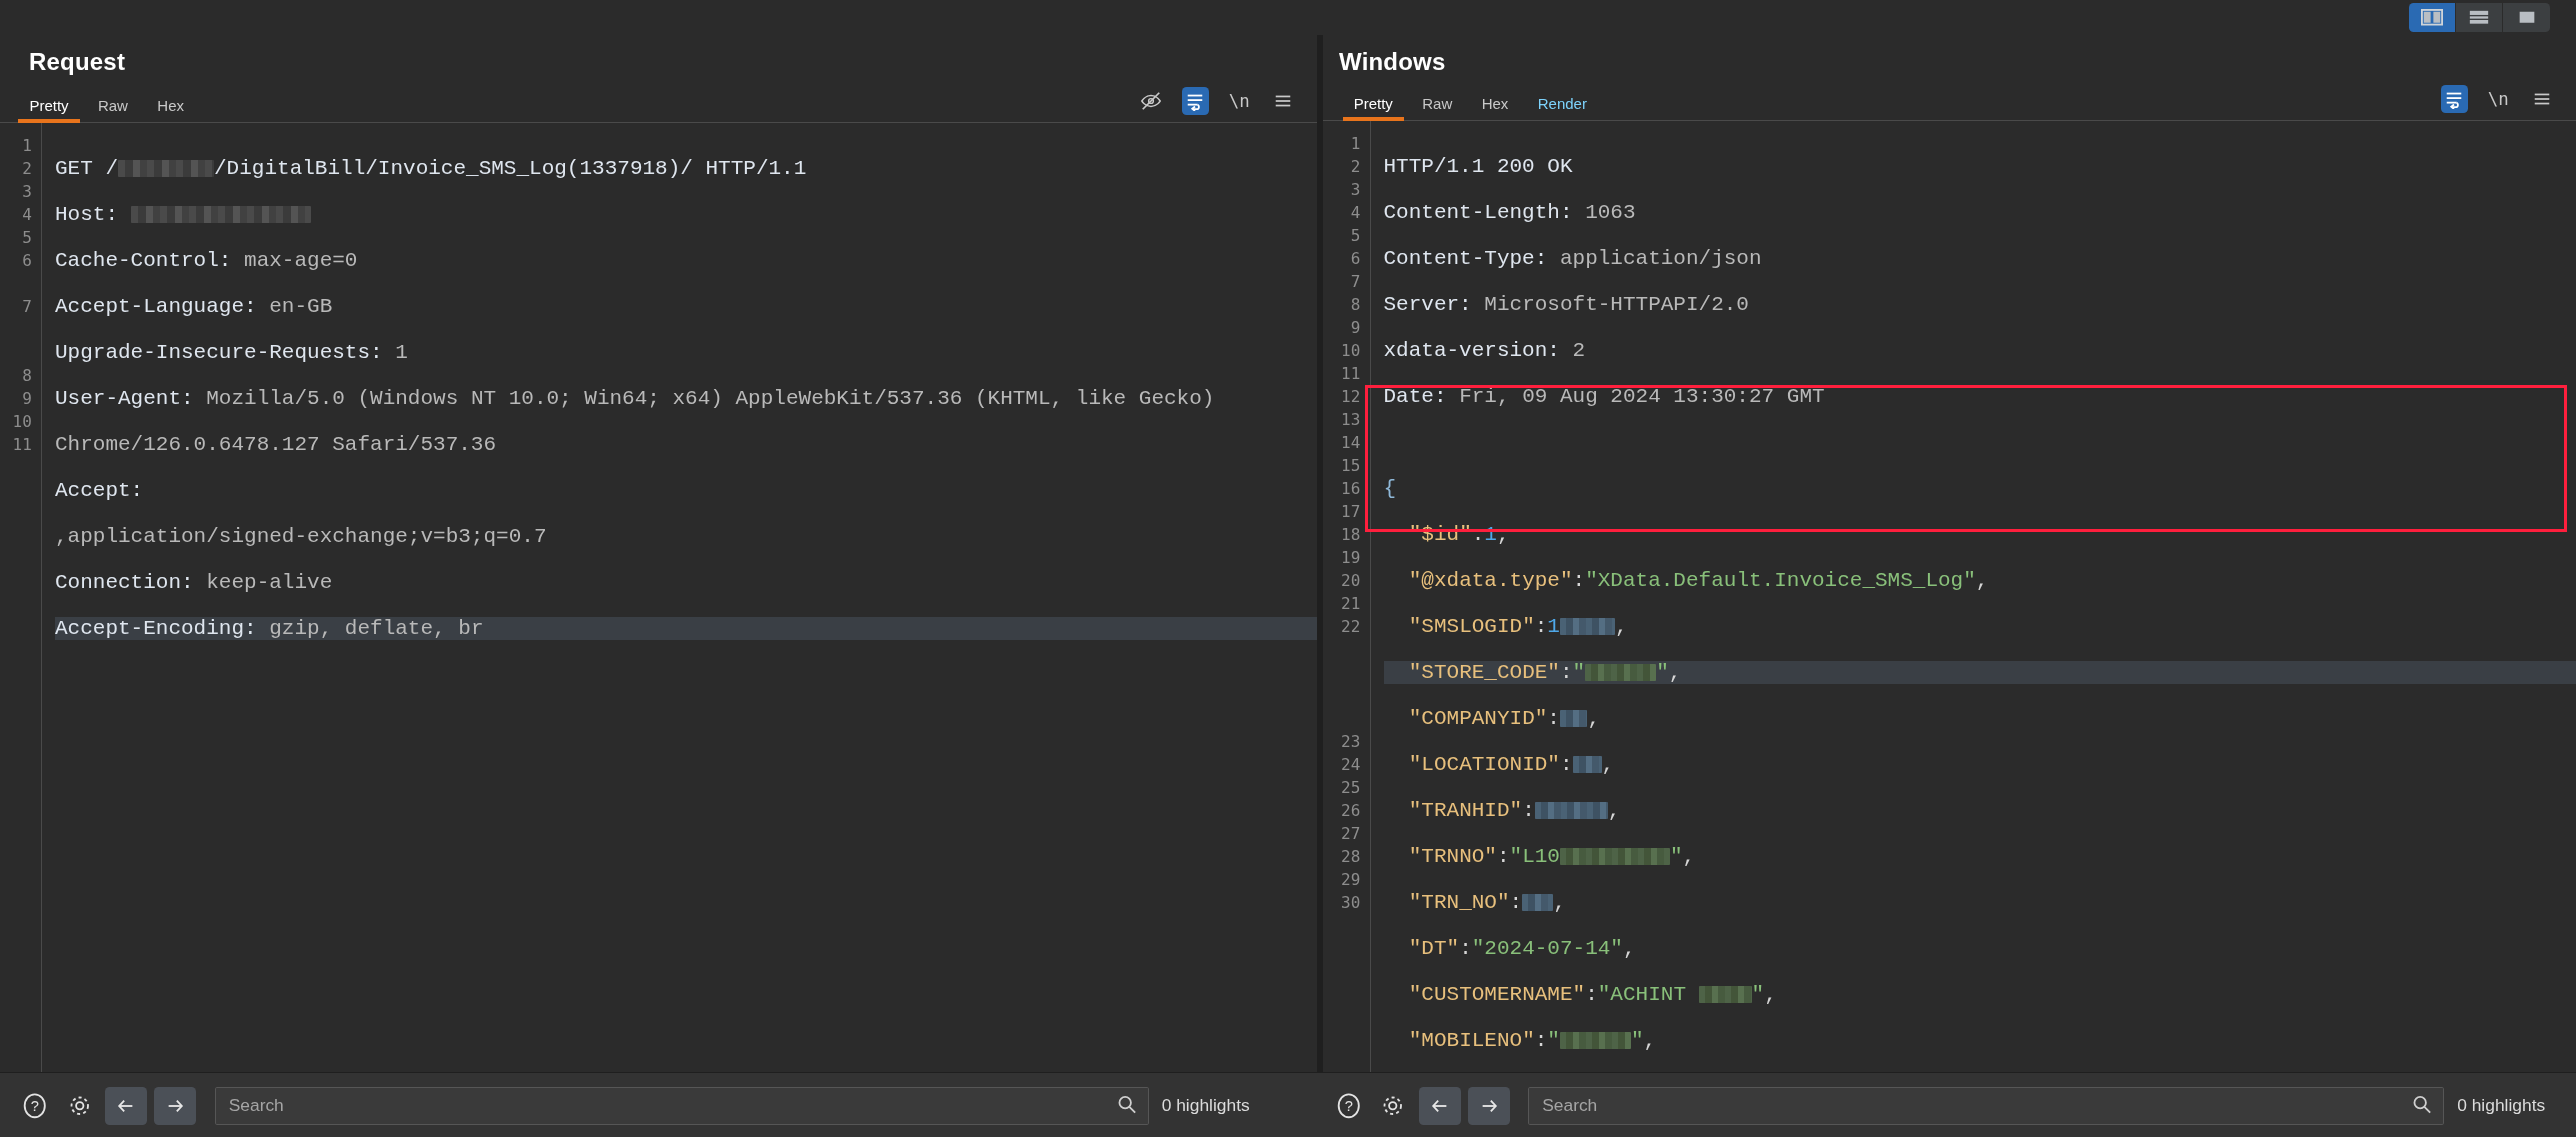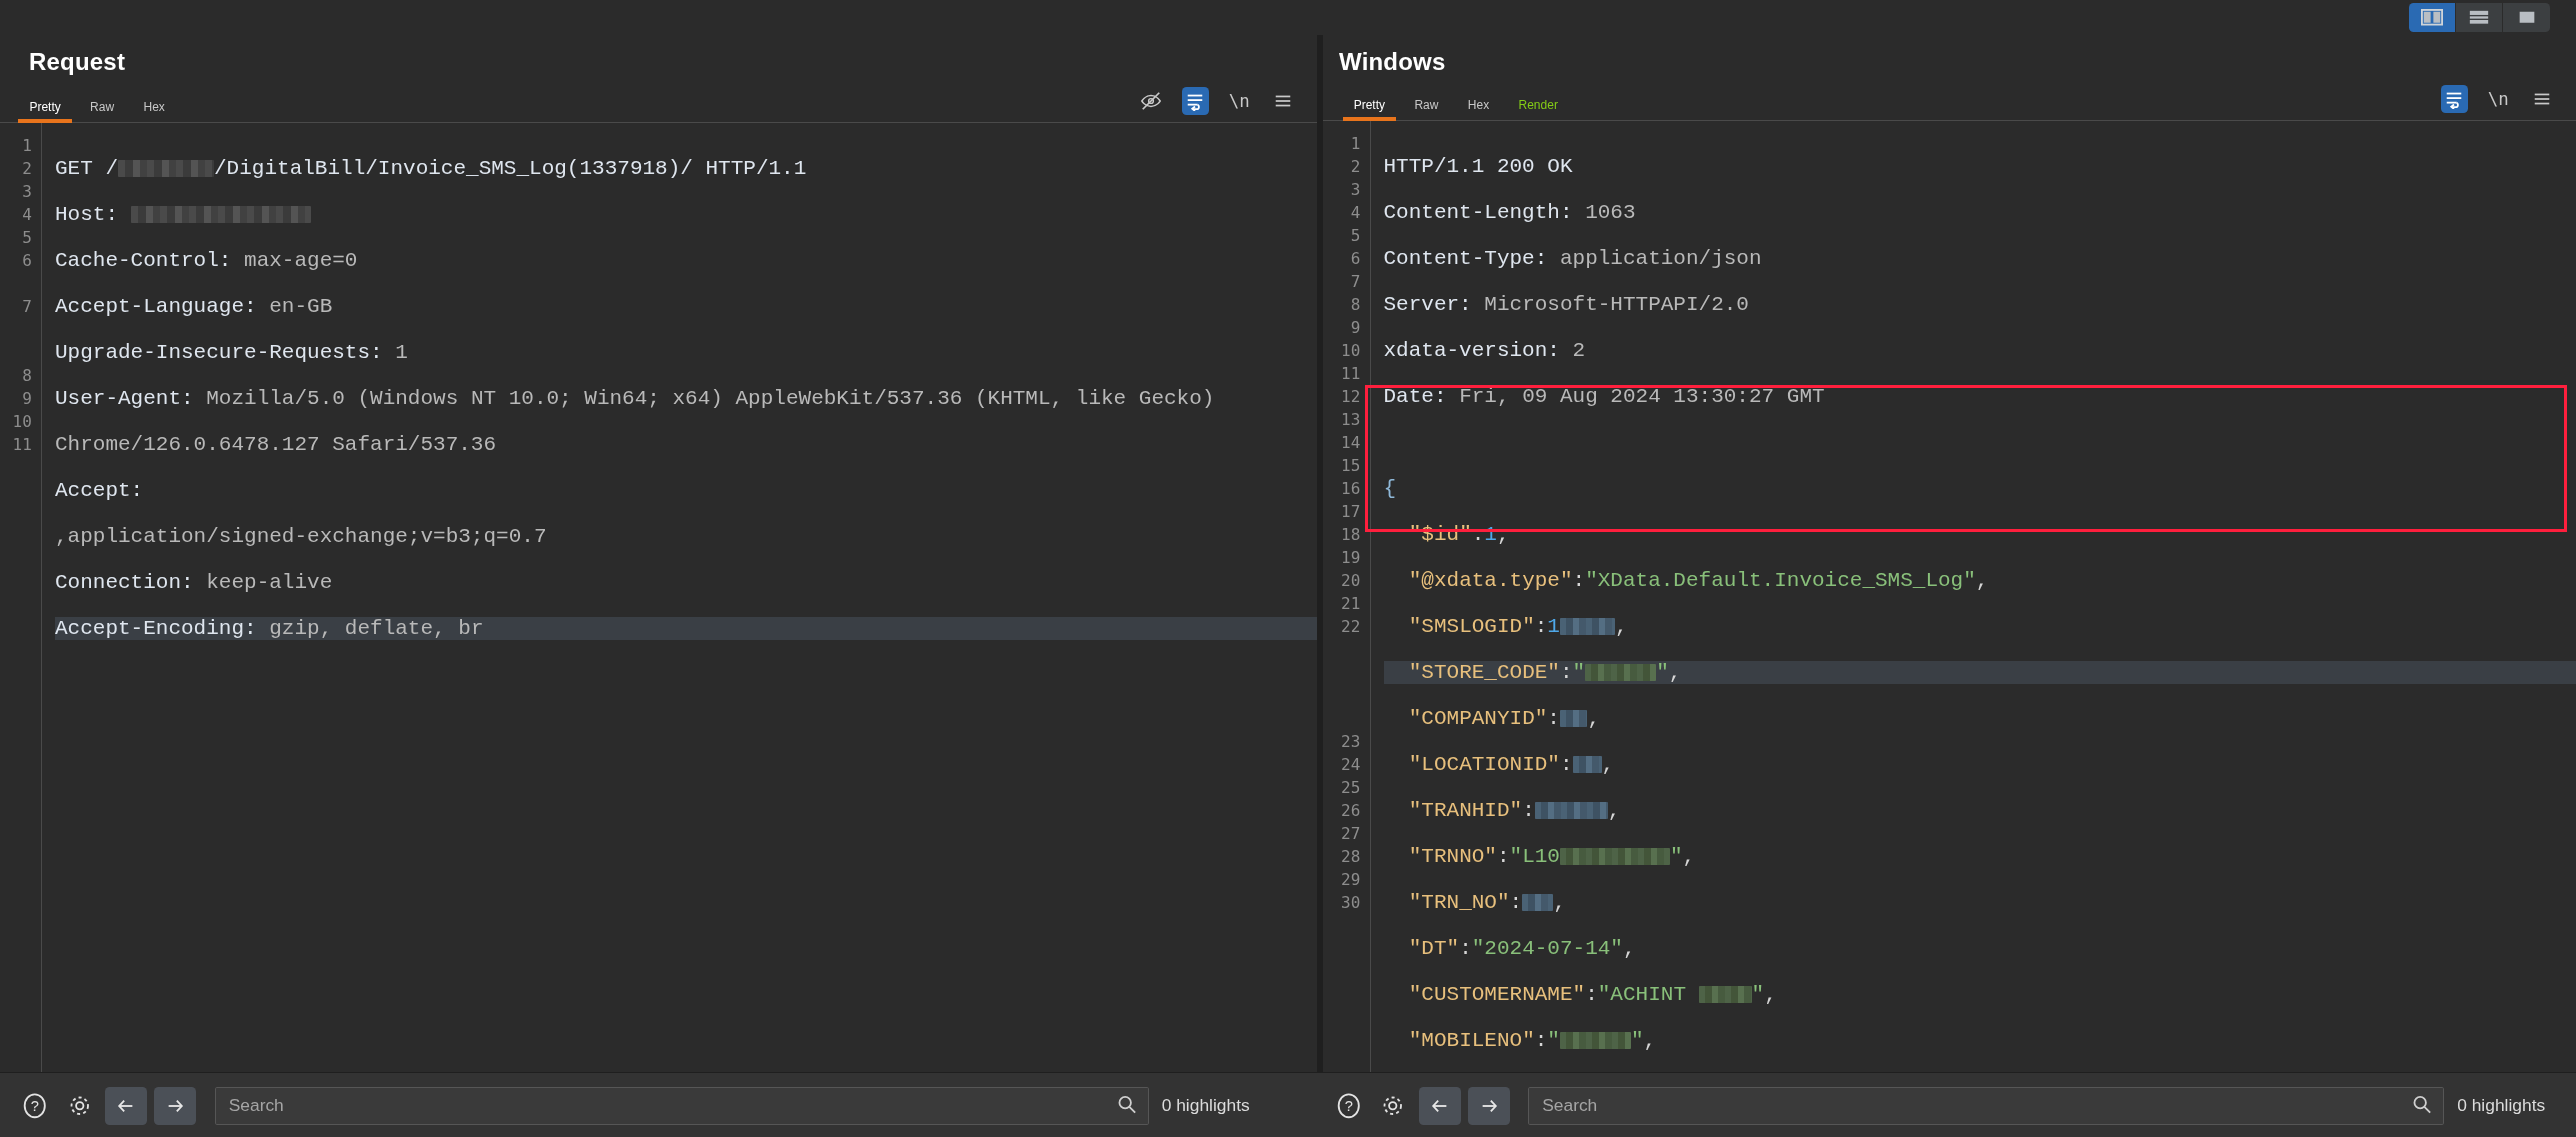--- a/index.html
+++ b/index.html
@@ -50,31 +50,31 @@
   .pane.response .pane-title { padding-left: 16.5px; }
 
   .tabbar {
     display: flex; align-items: flex-end;
     border-bottom: 0.9px solid #4a4a4a;
     height: 38px; position: relative;
     padding-left: 16.5px;
   }
   .pane.request .tabbar { padding-left: 14.7px; }
   .tab {
-    color: #c8c8c8; font-size: 12px;
+    color: #c8c8c8; font-size: 15px;
     padding: 0 14.7px 9.2px 14.7px;
     cursor: pointer; position: relative; line-height: 1;
   }
   .tab.active { color: #ffffff; }
   .tab.active::after {
     content: ""; position: absolute;
     left: 3.7px; right: 3.7px; bottom: -0.9px; height: 3.7px;
     background: #e8741c;
   }
-  .tab.disabled { color: #84cc16; cursor: default; }
+  .tab.disabled { color: #7dd3fc; cursor: default; }
 
   .tabbar-icons {
     margin-left: auto; display: flex; align-items: center;
     gap: 16.5px; padding: 0 20px 7.3px 0;
   }
   .ticon {
     width: 27.5px; height: 27.5px;
     display: flex; align-items: center; justify-content: center;
     cursor: pointer; border-radius: 4.6px;
     color: #c9c9c9; font-size: 17.4px;

